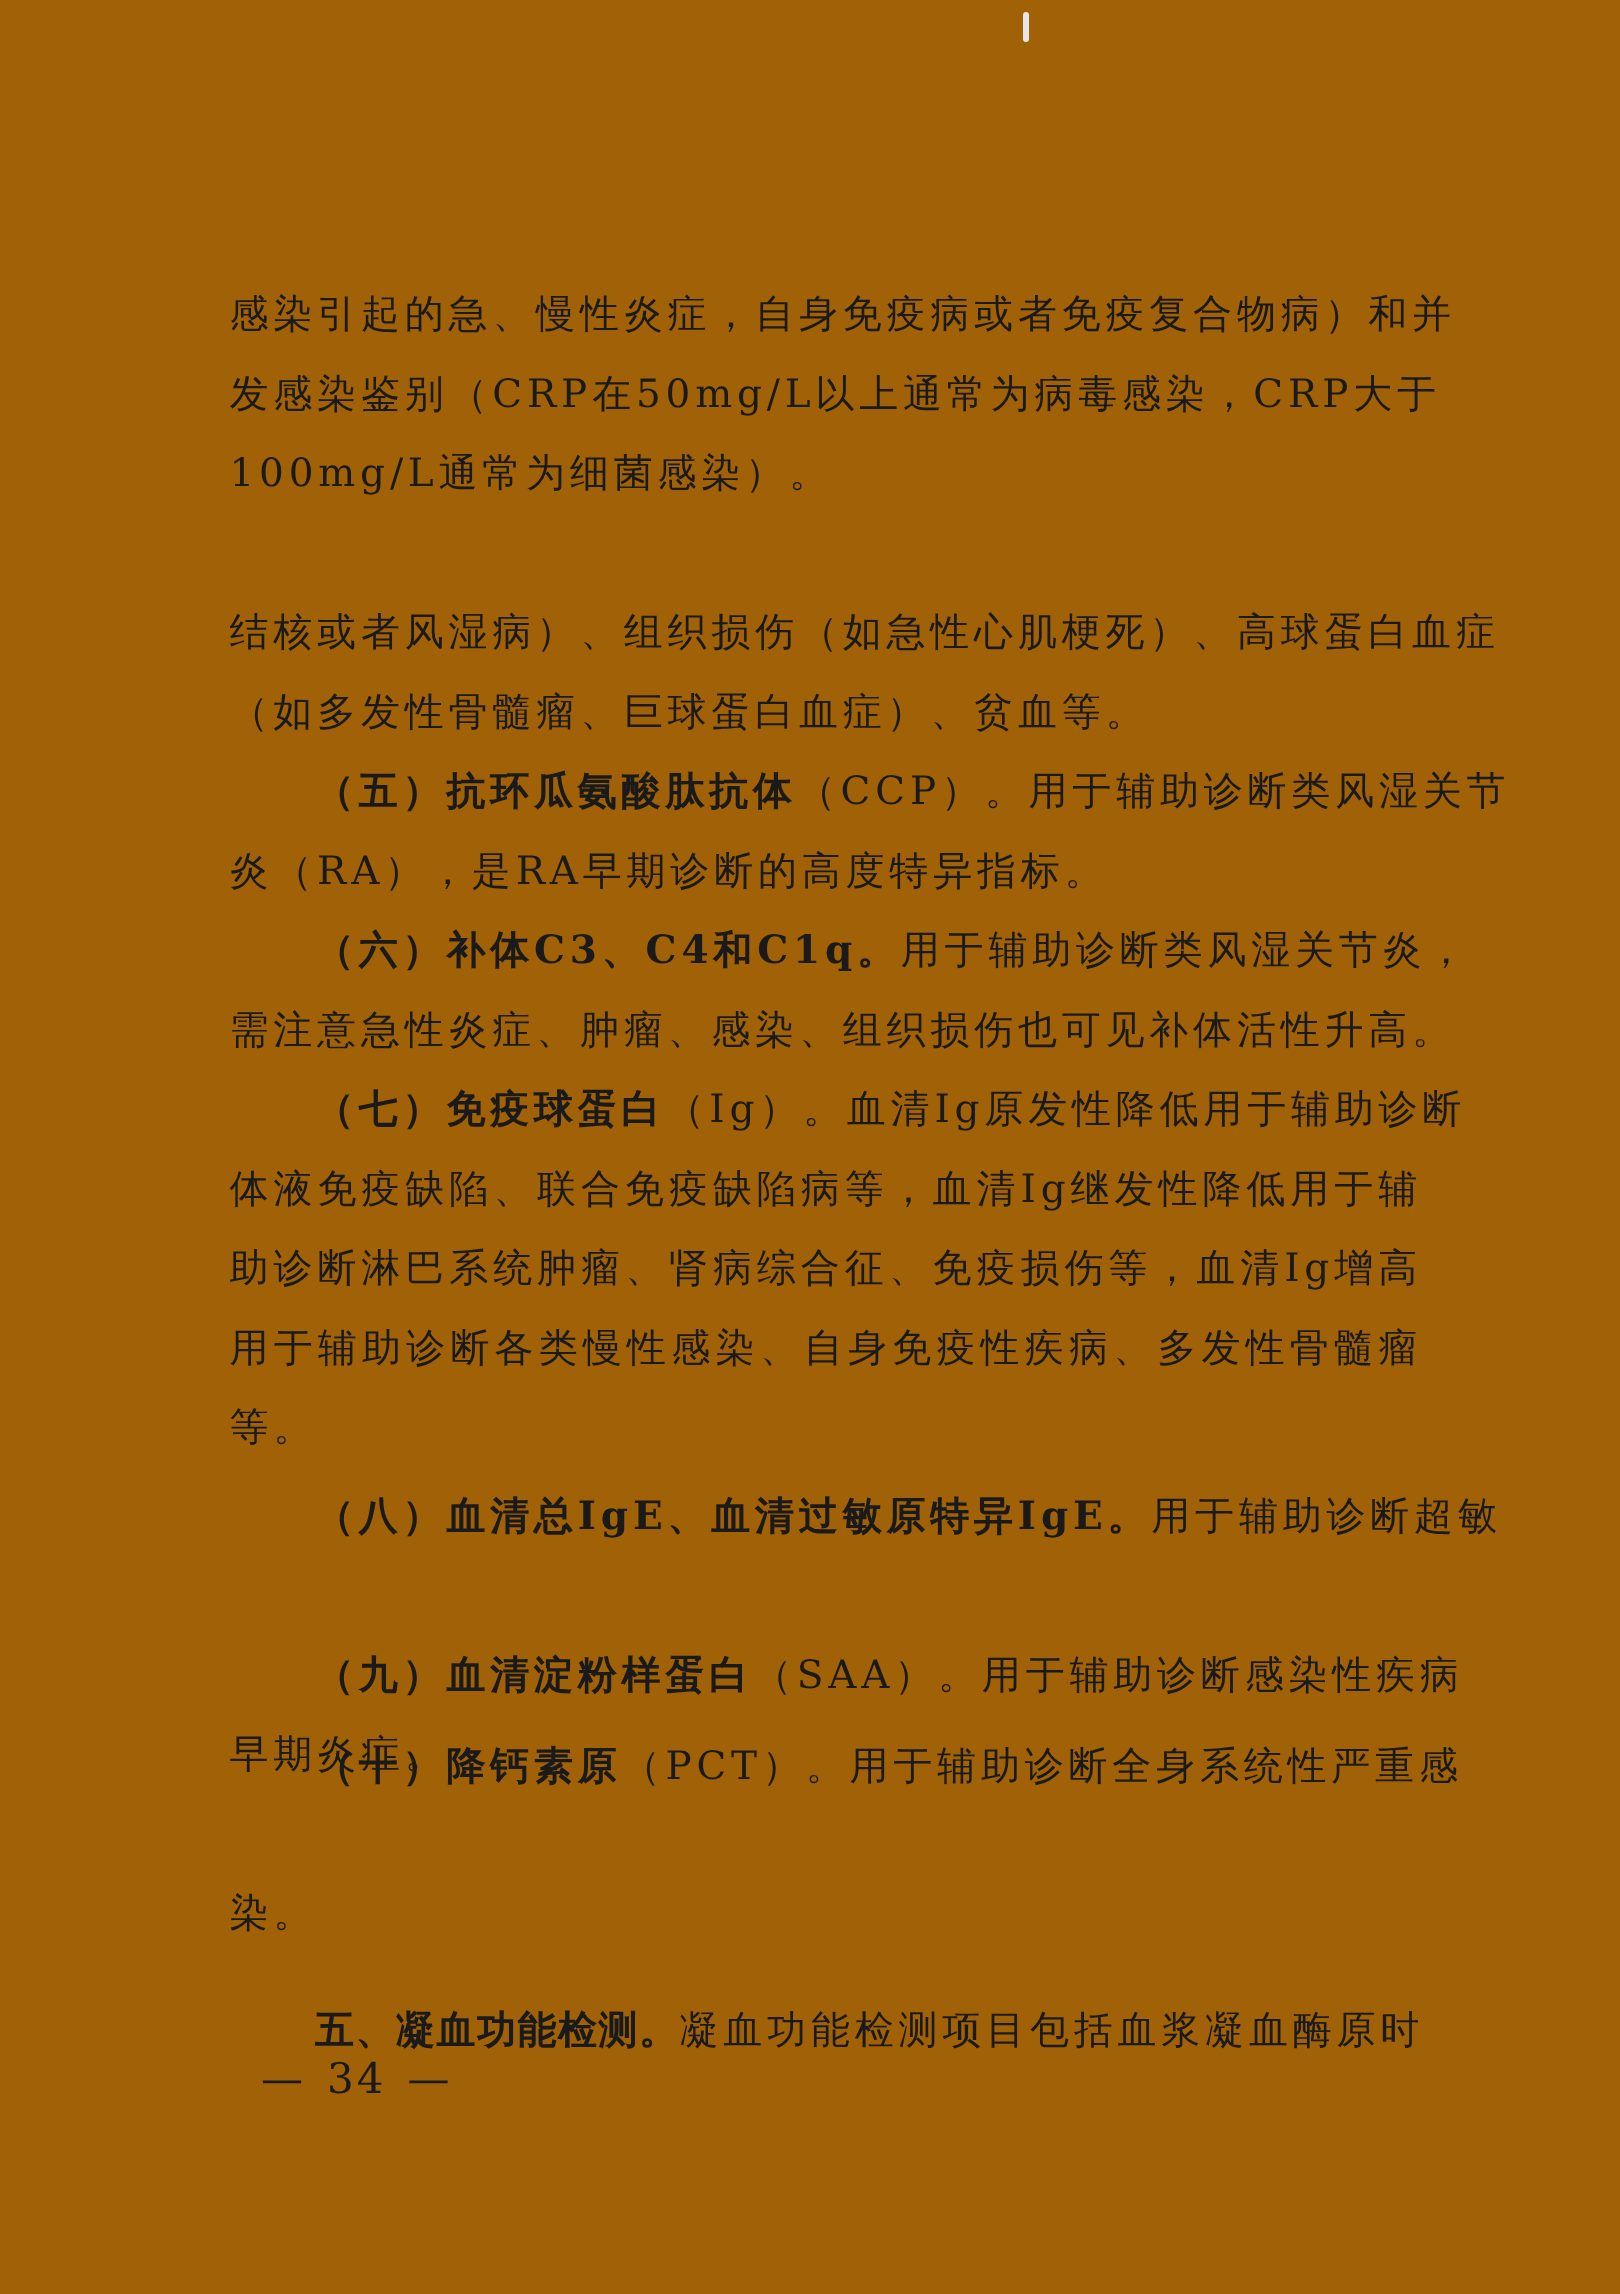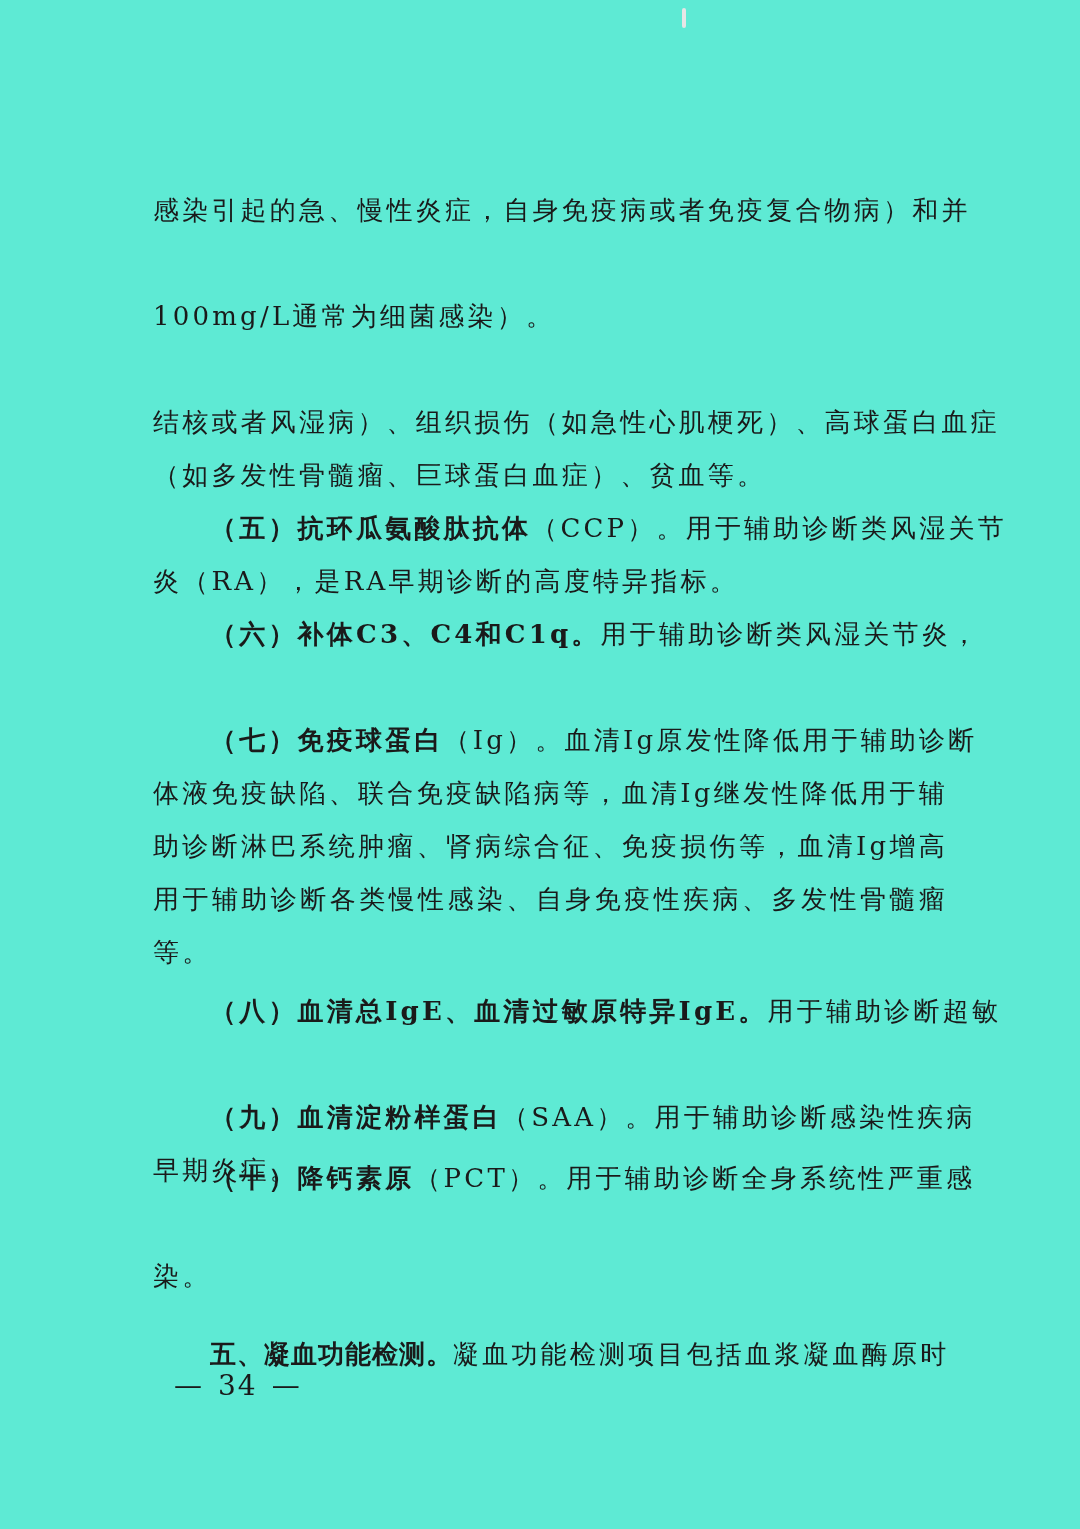--- a/index.html
+++ b/index.html
@@ -12,21 +12,21 @@
       height: 1529px;
       position: relative;
       overflow: hidden;
       font-family: "DejaVu Serif", "Liberation Serif", serif;
       color: #1a1a1a;
     }
     .page {
       position: absolute;
       left: 0; top: 0;
       width: 1080px; height: 1529px;
-      background: #5eead4;
+      background: #a16207;
     }
     .scan-mark {
       position: absolute;
       left: 682px; top: 8px;
       width: 4px; height: 20px;
       border-radius: 2px;
       background: #e6e6e6;
     }
     .line {
       position: absolute;
@@ -62,29 +62,31 @@
     }
     .page-number .dash { display: inline-block; margin: 0 14px; }
   </style>
 </head>
 <body>
 
 <div class="page">
   <div class="scan-mark"></div>
 
   <div class="line" style="top:190px"><span>感染引起的急、慢性炎症，自身免疫病或者免疫复合物病）和并</span></div>
+  <div class="line" style="top:243px"><span>发感染鉴别（CRP在50mg/L以上通常为病毒感染，CRP大于</span></div>
   <div class="line last" style="top:296px"><span>100mg/L通常为细菌感染）。</span></div>
 
   <div class="line" style="top:402px"><span>结核或者风湿病）、组织损伤（如急性心肌梗死）、高球蛋白血症</span></div>
   <div class="line last" style="top:455px"><span>（如多发性骨髓瘤、巨球蛋白血症）、贫血等。</span></div>
 
   <div class="line indent" style="top:508px"><b class="kai">（五）抗环瓜氨酸肽抗体</b><span>（CCP）。用于辅助诊断类风湿关节</span></div>
   <div class="line last" style="top:561px"><span>炎（RA），是RA早期诊断的高度特异指标。</span></div>
 
   <div class="line indent" style="top:614px"><b class="kai">（六）补体C3、C4和C1q。</b><span>用于辅助诊断类风湿关节炎，</span></div>
+  <div class="line last" style="top:667px"><span>需注意急性炎症、肿瘤、感染、组织损伤也可见补体活性升高。</span></div>
 
   <div class="line indent" style="top:720px"><b class="kai">（七）免疫球蛋白</b><span>（Ig）。血清Ig原发性降低用于辅助诊断</span></div>
   <div class="line" style="top:773px"><span>体液免疫缺陷、联合免疫缺陷病等，血清Ig继发性降低用于辅</span></div>
   <div class="line" style="top:826px"><span>助诊断淋巴系统肿瘤、肾病综合征、免疫损伤等，血清Ig增高</span></div>
   <div class="line" style="top:879px"><span>用于辅助诊断各类慢性感染、自身免疫性疾病、多发性骨髓瘤</span></div>
   <div class="line last" style="top:932px"><span>等。</span></div>
 
   <div class="line indent" style="top:991px"><b class="kai">（八）血清总IgE、血清过敏原特异IgE。</b><span>用于辅助诊断超敏</span></div>
 
   <div class="line indent" style="top:1097px"><b class="kai">（九）血清淀粉样蛋白</b><span>（SAA）。用于辅助诊断感染性疾病</span></div>

